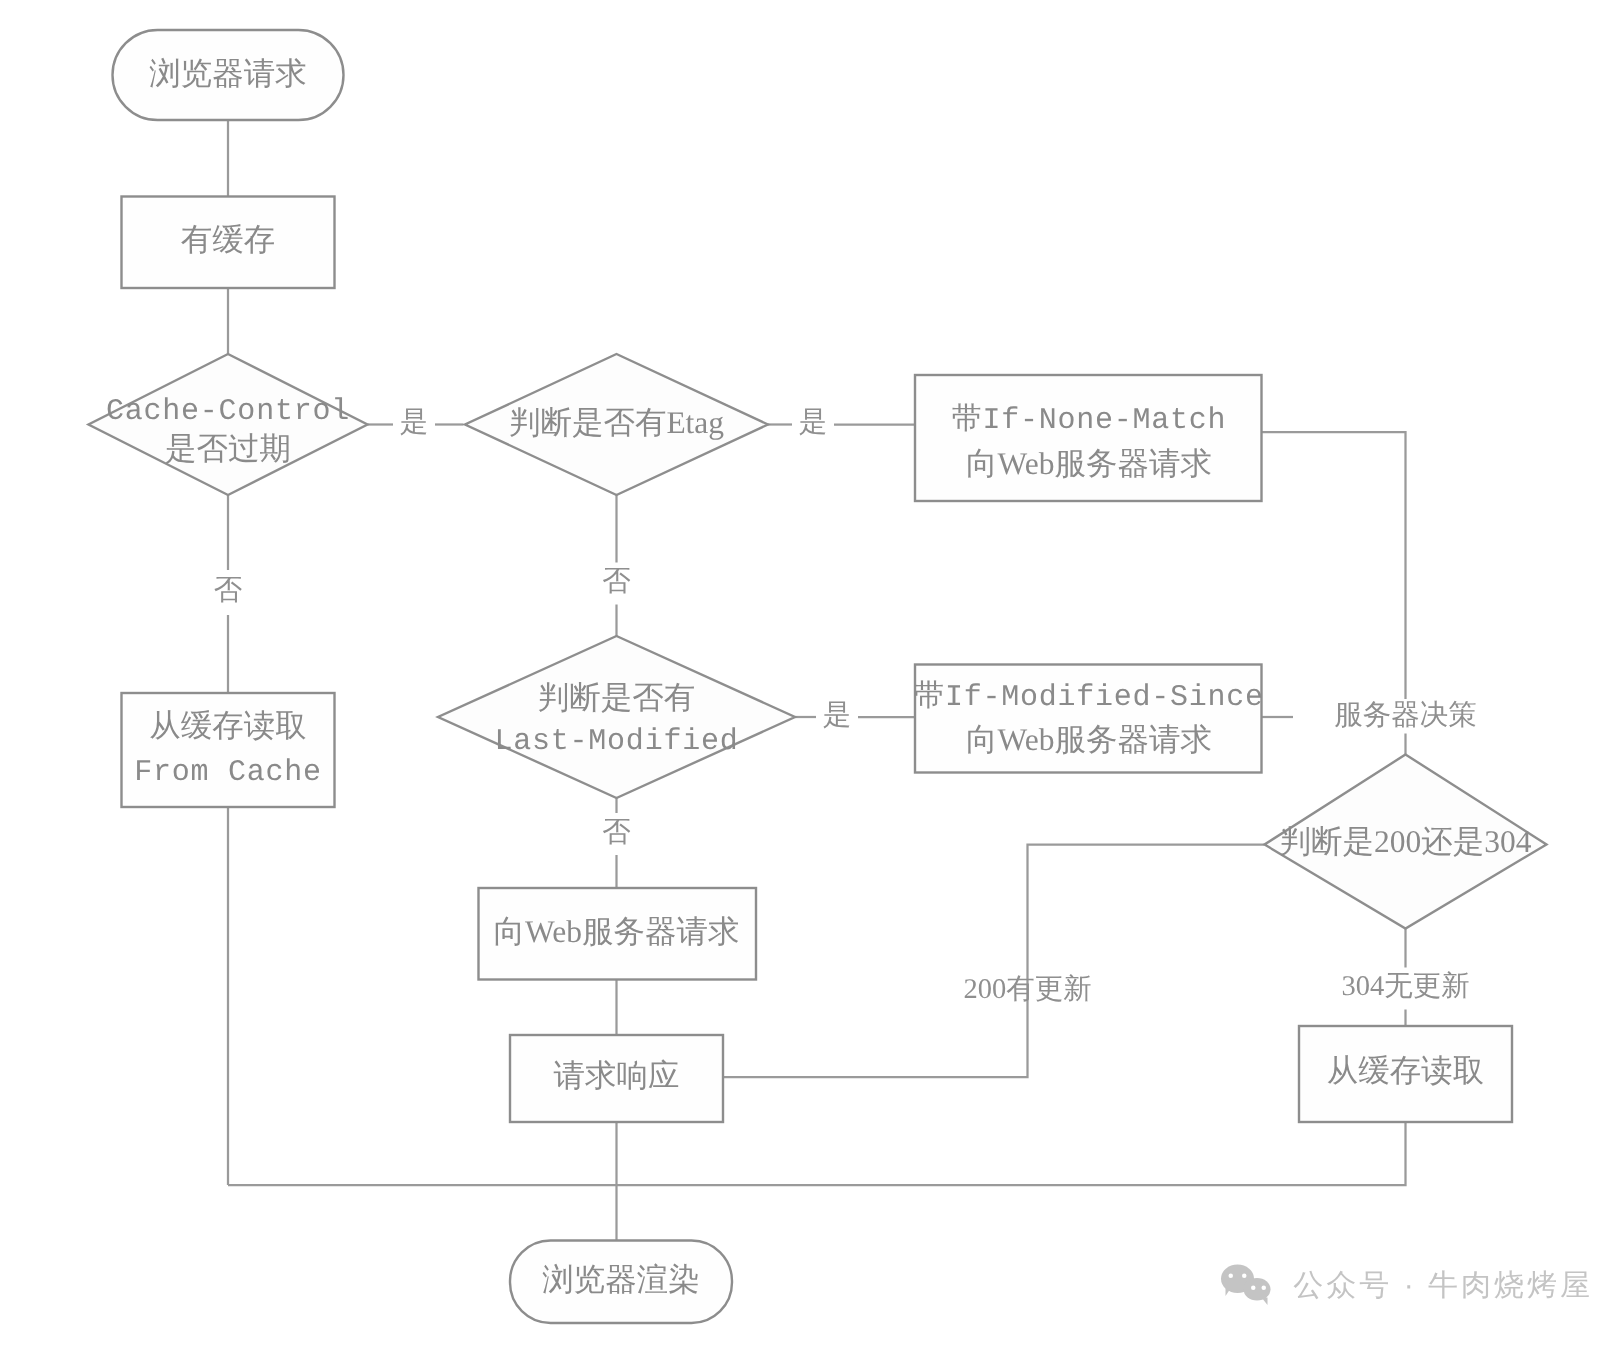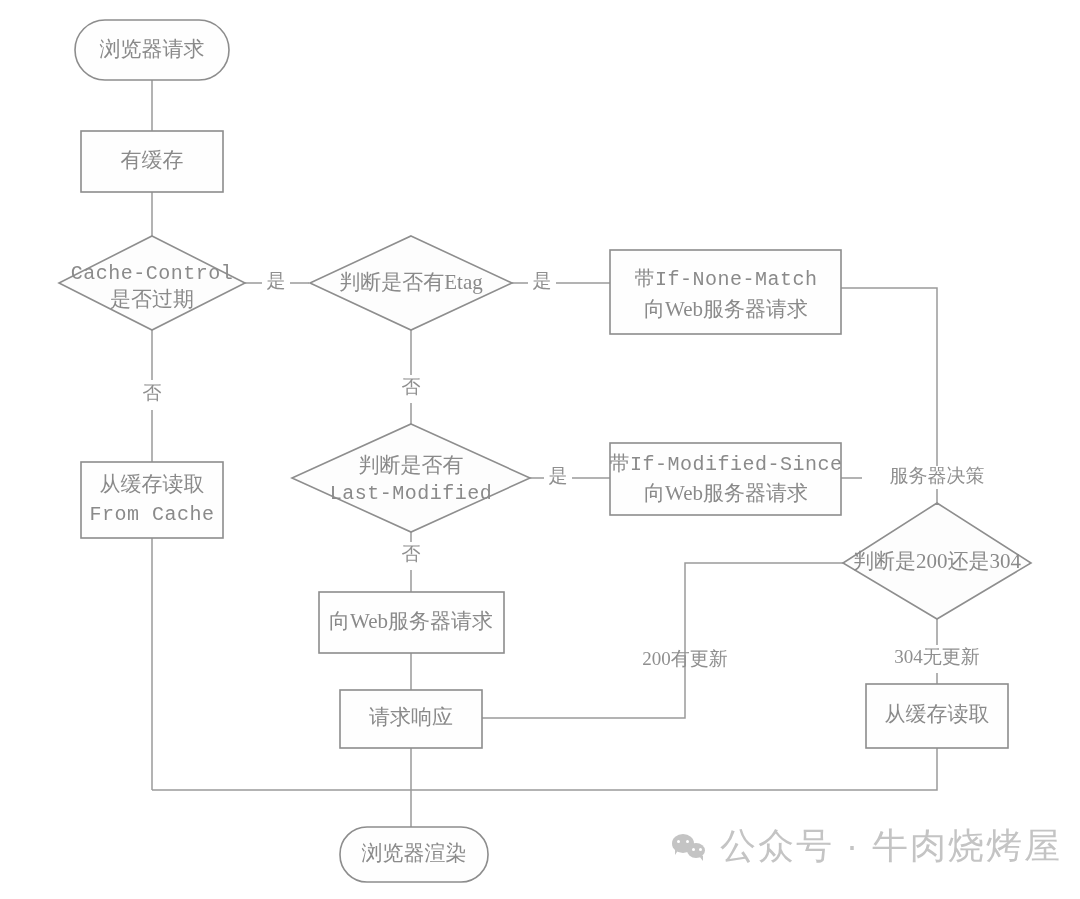--- a/index.html
+++ b/index.html
@@ -59,21 +59,21 @@
     dominant-baseline: middle;
   }
   .watermark {
     position: absolute;
     right: 18px;
     bottom: 28px;
     display: flex;
     align-items: center;
     gap: 12px;
     color: #c4c4c4;
-    font-size: 36px;
+    font-size: 20px;
     font-family: "Liberation Sans", sans-serif;
     letter-spacing: 2px;
     user-select: none;
   }
   .wm-icon {
     width: 36px;
     height: 30px;
     position: relative;
     flex: none;
   }

